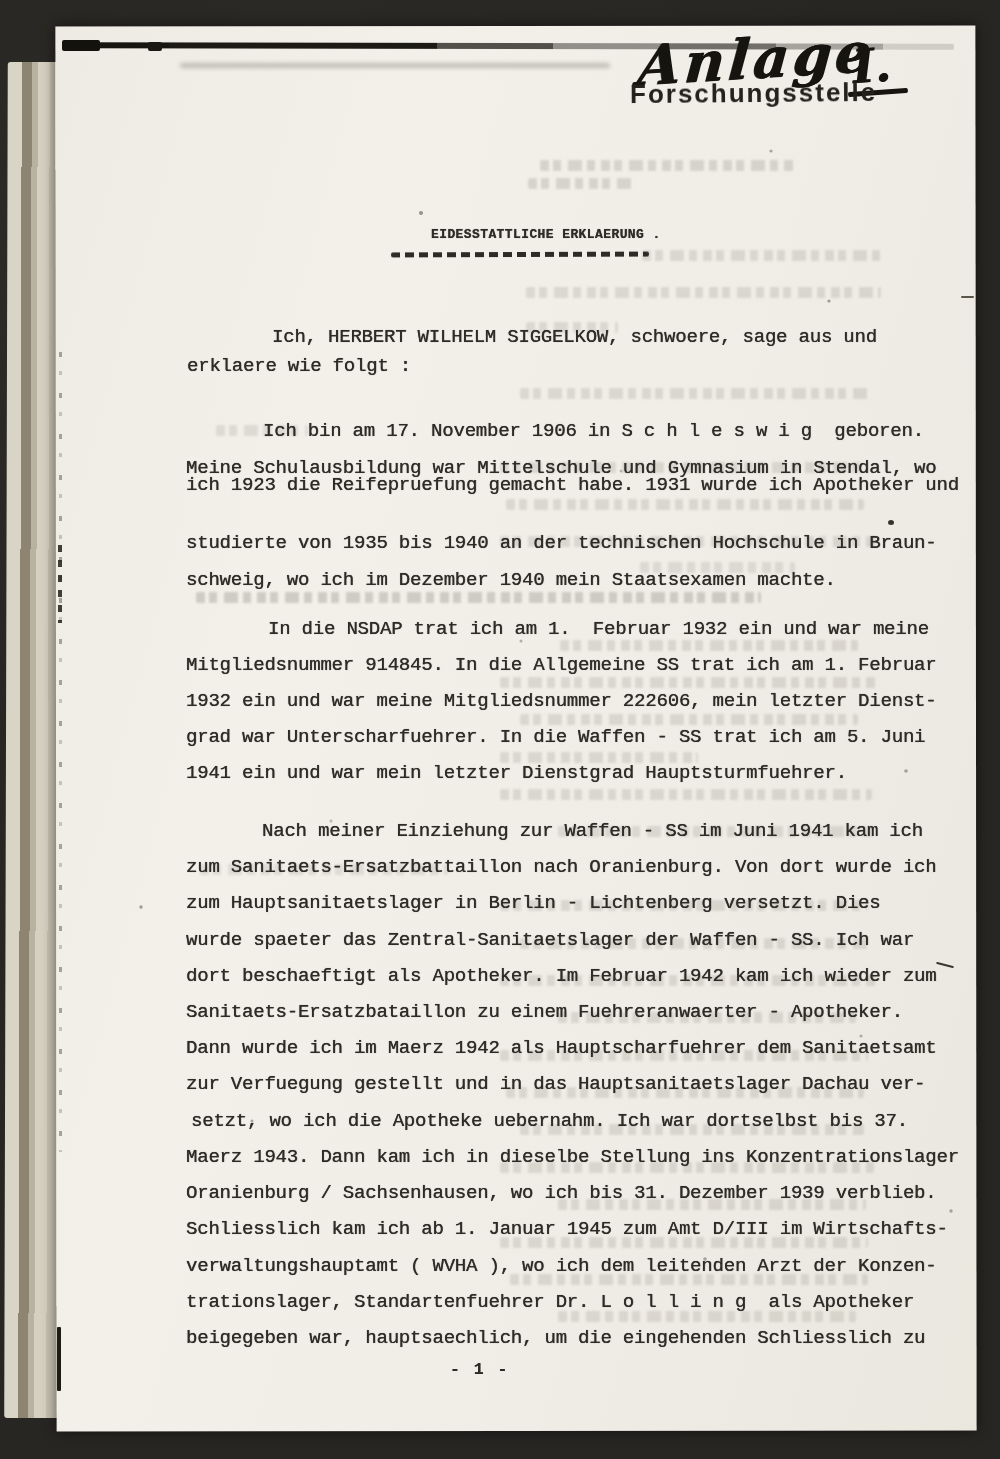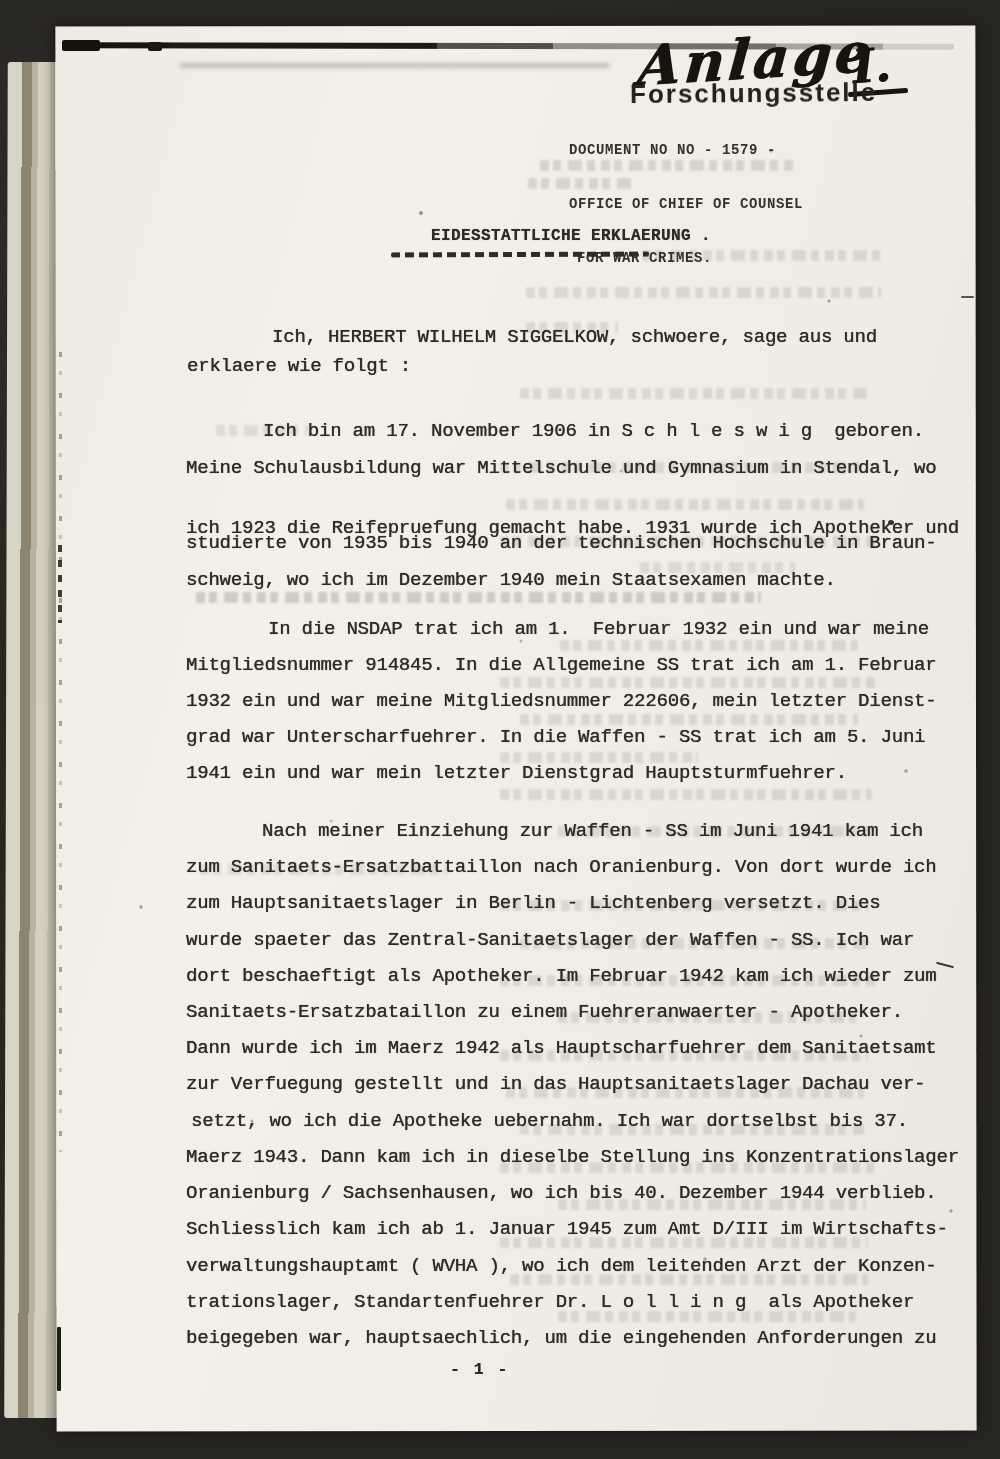--- a/index.html
+++ b/index.html
@@ -85,21 +85,21 @@
   .doc-stamp{
     position:absolute;left:569px;top:105px;
     font-size:14px;font-weight:bold;line-height:18px;
     color:var(--stamp_ink,#35312b);letter-spacing:0.6px;
     white-space:pre;filter:blur(0.2px);
   }
   .doc-stamp .l3{padding-left:8px;}
   
   .title{
     position:absolute;left:395px;top:227px;
-    font-size:16px;font-weight:bold;letter-spacing:0.4px;
+    font-size:13px;font-weight:bold;letter-spacing:0.4px;
     color:var(--ink,#2e2b27);white-space:pre;
     text-shadow:0 0 0.7px rgba(46,43,39,0.9);
     padding-left:36px;
   }
   .title-underline{
     position:absolute;left:391px;top:252px;width:258px;height:5px;
     background:repeating-linear-gradient(90deg,var(--ink,#2e2b27) 0 9px,transparent 9px 14px);
     filter:blur(0.4px);border-radius:2px;transform:rotate(-0.2deg);
   }
   
@@ -211,38 +211,33 @@
       <div class="ghost" style="top: 1237px; left: 500px; width: 368px; opacity: 0.17;"></div>
       <div class="ghost" style="top: 1274px; left: 510px; width: 358px; opacity: 0.17;"></div>
       <div class="ghost" style="top: 1311px; left: 558px; width: 298px; opacity: 0.16;"></div>
     </div>
 
   <div class="anlage">Anlage</div>
   <div class="anlage-numeral">I.</div>
   <div class="anlage-underline"></div>
 
   <div class="forschungsstelle">Forschungsstelle</div>
-  <div class="doc-stamp">
-    <div class="l1">DOCUMENT NO NO - 1579 -</div>
-    <div class="l2">OFFICE OF CHIEF OF COUNSEL</div>
-    <div class="l3">FOR WAR CRIMES.</div>
-  </div>
 
   <div class="title">EIDESSTATTLICHE ERKLAERUNG .</div>
   <div class="title-underline"></div>
 
   <div>
     <div class="text-line" style="left:272px;top:326px">Ich, HERBERT WILHELM SIGGELKOW, schwoere, sage aus und</div>
     <div class="text-line" style="left:187px;top:355px">erklaere wie folgt :</div>
   </div>
 
   <div>
     <div class="text-line" style="left:263px;top:420px">Ich bin am 17. November 1906 in S c h l e s w i g  geboren.</div>
     <div class="text-line" style="left:186px;top:457px">Meine Schulausbildung war Mittelschule und Gymnasium in Stendal, wo</div>
-    <div class="text-line" style="left:186px;top:517px">ich 1923 die Reifepruefung gemacht habe. 1931 wurde ich Apotheker und</div>
+    <div class="text-line" style="left:186px;top:474px">ich 1923 die Reifepruefung gemacht habe. 1931 wurde ich Apotheker und</div>
     <div class="text-line" style="left:186px;top:532px">studierte von 1935 bis 1940 an der technischen Hochschule in Braun-</div>
     <div class="text-line" style="left:186px;top:569px">schweig, wo ich im Dezember 1940 mein Staatsexamen machte.</div>
   </div>
 
   <div>
     <div class="text-line" style="left:268px;top:618px">In die NSDAP trat ich am 1.  Februar 1932 ein und war meine</div>
     <div class="text-line" style="left:186px;top:654px">Mitgliedsnummer 914845. In die Allgemeine SS trat ich am 1. Februar</div>
     <div class="text-line" style="left:186px;top:690px">1932 ein und war meine Mitgliedsnummer 222606, mein letzter Dienst-</div>
     <div class="text-line" style="left:186px;top:726px">grad war Unterscharfuehrer. In die Waffen - SS trat ich am 5. Juni</div>
     <div class="text-line" style="left:186px;top:762px">1941 ein und war mein letzter Dienstgrad Hauptsturmfuehrer.</div>
@@ -252,25 +247,25 @@
     <div class="text-line" style="left:262px;top:820px">Nach meiner Einziehung zur Waffen - SS im Juni 1941 kam ich</div>
     <div class="text-line" style="left:186px;top:856px">zum Sanitaets-Ersatzbattaillon nach Oranienburg. Von dort wurde ich</div>
     <div class="text-line" style="left:186px;top:892px">zum Hauptsanitaetslager in Berlin - Lichtenberg versetzt. Dies</div>
     <div class="text-line" style="left:186px;top:929px">wurde spaeter das Zentral-Sanitaetslager der Waffen - SS. Ich war</div>
     <div class="text-line" style="left:186px;top:965px">dort beschaeftigt als Apotheker. Im Februar 1942 kam ich wieder zum</div>
     <div class="text-line" style="left:186px;top:1001px">Sanitaets-Ersatzbataillon zu einem Fuehreranwaerter - Apotheker.</div>
     <div class="text-line" style="left:186px;top:1037px">Dann wurde ich im Maerz 1942 als Hauptscharfuehrer dem Sanitaetsamt</div>
     <div class="text-line" style="left:186px;top:1073px">zur Verfuegung gestellt und in das Hauptsanitaetslager Dachau ver-</div>
     <div class="text-line" style="left:191px;top:1110px">setzt, wo ich die Apotheke uebernahm. Ich war dortselbst bis 37.</div>
     <div class="text-line" style="left:186px;top:1146px">Maerz 1943. Dann kam ich in dieselbe Stellung ins Konzentrationslager</div>
-    <div class="text-line" style="left:186px;top:1182px">Oranienburg / Sachsenhausen, wo ich bis 40. Dezember 1944 verblieb.</div>
+    <div class="text-line" style="left:186px;top:1182px">Oranienburg / Sachsenhausen, wo ich bis 31. Dezember 1939 verblieb.</div>
     <div class="text-line" style="left:186px;top:1218px">Schliesslich kam ich ab 1. Januar 1945 zum Amt D/III im Wirtschafts-</div>
     <div class="text-line" style="left:186px;top:1255px">verwaltungshauptamt ( WVHA ), wo ich dem leitenden Arzt der Konzen-</div>
     <div class="text-line" style="left:186px;top:1291px">trationslager, Standartenfuehrer Dr. L o l l i n g  als Apotheker</div>
-    <div class="text-line" style="left:186px;top:1327px">beigegeben war, hauptsaechlich, um die eingehenden Anforderungen zu</div>
+    <div class="text-line" style="left:186px;top:1327px">beigegeben war, hauptsaechlich, um die eingehenden Schliesslich zu</div>
   </div>
 
   <div class="page-number">- 1 -</div>
 
   <div class="fold-dots-long"></div>
   <div class="fold-dots-strong"></div>
   <div class="fold-line-bottom"></div>
   <div class="edge-scratch-1"></div>
   <div class="edge-scratch-2"></div>
   <div class="edge-dot"></div>

